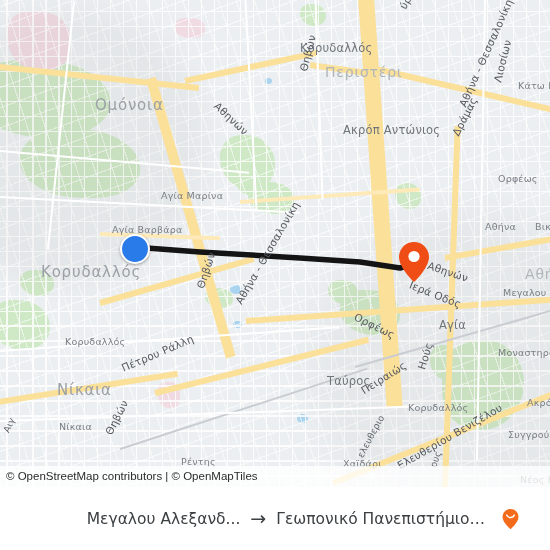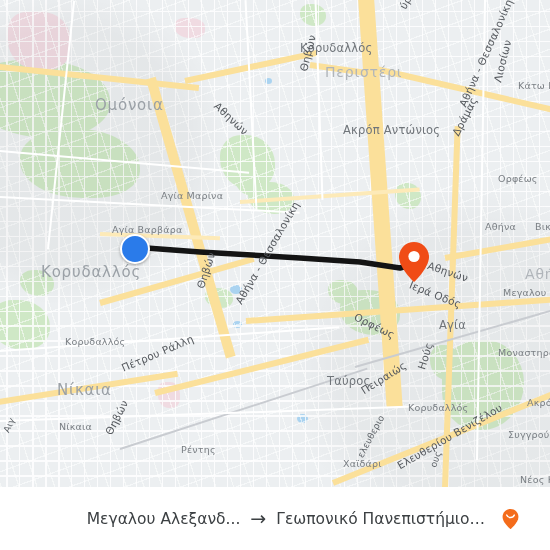--- a/index.html
+++ b/index.html
@@ -246,21 +246,21 @@
         <div class="lbl place-sm" style="left: 518px; top: 80px; transform: rotate(0deg);">Κάτω Πα</div>
         <div class="lbl place-sm" style="left: 498px; top: 173px; transform: rotate(0deg);">Ορφέως</div>
         <div class="lbl place-sm" style="left: 485px; top: 221px; transform: rotate(0deg);">Αθήνα</div>
         <div class="lbl place-sm" style="left: 535px; top: 221px; transform: rotate(0deg);">Βικτ</div>
         <div class="lbl place-sm" style="left: 161px; top: 190px; transform: rotate(0deg);">Αγία Μαρίνα</div>
         <div class="lbl place-sm" style="left: 112px; top: 224px; transform: rotate(0deg);">Αγία Βαρβάρα</div>
         <div class="lbl place-big" style="left: 41px; top: 263px; transform: rotate(0deg);">Κορυδαλλός</div>
         <div class="lbl place-sm" style="left: 65px; top: 336px; transform: rotate(0deg);">Κορυδαλλός</div>
         <div class="lbl place-big" style="left: 57px; top: 381px; transform: rotate(0deg);">Νίκαια</div>
         <div class="lbl place-sm" style="left: 59px; top: 421px; transform: rotate(0deg);">Νίκαια</div>
-        <div class="lbl place-sm" style="left: 181px; top: 444px; transform: rotate(0deg);">Ρέντης</div>
+        <div class="lbl place-sm" style="left: 181px; top: 456px; transform: rotate(0deg);">Ρέντης</div>
         <div class="lbl place-big2" style="left: 525px; top: 266px; transform: rotate(0deg);">Αθήνα</div>
         <div class="lbl place-sm" style="left: 503px; top: 287px; transform: rotate(0deg);">Μεγαλου</div>
         <div class="lbl place-sm" style="left: 498px; top: 347px; transform: rotate(0deg);">Μοναστηράκ</div>
         <div class="lbl place-md" style="left: 439px; top: 318px; transform: rotate(0deg);">Αγία</div>
         <div class="lbl place-md" style="left: 327px; top: 374px; transform: rotate(0deg);">Ταύρος</div>
         <div class="lbl place-sm" style="left: 408px; top: 402px; transform: rotate(0deg);">Κορυδαλλός</div>
         <div class="lbl place-sm" style="left: 527px; top: 397px; transform: rotate(0deg);">Ακρόπ</div>
         <div class="lbl place-sm" style="left: 343px; top: 458px; transform: rotate(0deg);">Χαϊδάρι</div>
         <div class="lbl place-sm" style="left: 508px; top: 429px; transform: rotate(0deg);">Συγγρού-Φ</div>
         <div class="lbl place-sm" style="left: 520px; top: 474px; transform: rotate(0deg);">Νέος Κό</div>
@@ -288,20 +288,21 @@
     <div class="origin-dot" style="left:120px;top:234px;"></div>
 
     <div class="dest-pin" style="left:398px;top:241px;">
       <svg viewBox="0 0 32 42" width="32" height="42">
         <path d="M16 1 C7.7 1 1 7.7 1 16 C1 27 16 41 16 41 C16 41 31 27 31 16 C31 7.7 24.3 1 16 1 Z" fill="#f04c16"></path>
         <circle cx="16" cy="15.5" r="5.6" fill="#ffffff"></circle>
       </svg>
     </div>
 
 
+    <div class="attrib">© OpenStreetMap contributors | © OpenMapTiles</div>
   </div>
 
   <div class="footer">
     <span class="ft-text ft-origin">Μεγαλου Αλεξανδ...</span>
     <span class="ft-arrow">→</span>
     <span class="ft-text ft-dest">Γεωπονικό Πανεπιστήμιο Αθ...</span>
     <span class="brand">
       <span style="display:inline-block;line-height:0;">
         <svg viewBox="0 0 24 30" width="17" height="22">
           <path d="M12 0.8 C5.8 0.8 0.8 5.8 0.8 12 C0.8 20 12 29.2 12 29.2 C12 29.2 23.2 20 23.2 12 C23.2 5.8 18.2 0.8 12 0.8 Z" fill="#f46c1b"></path>

